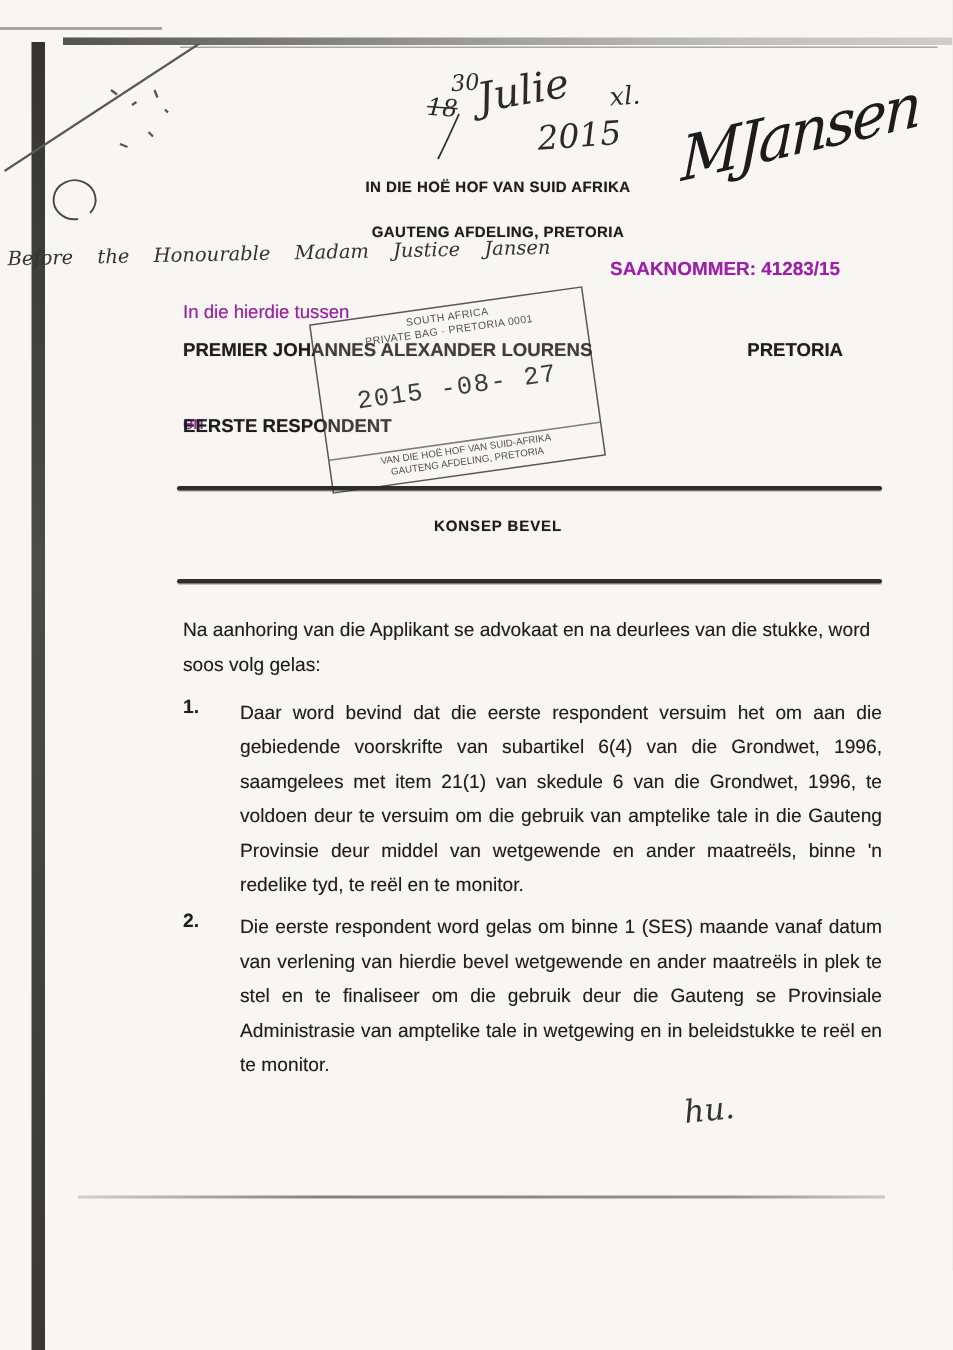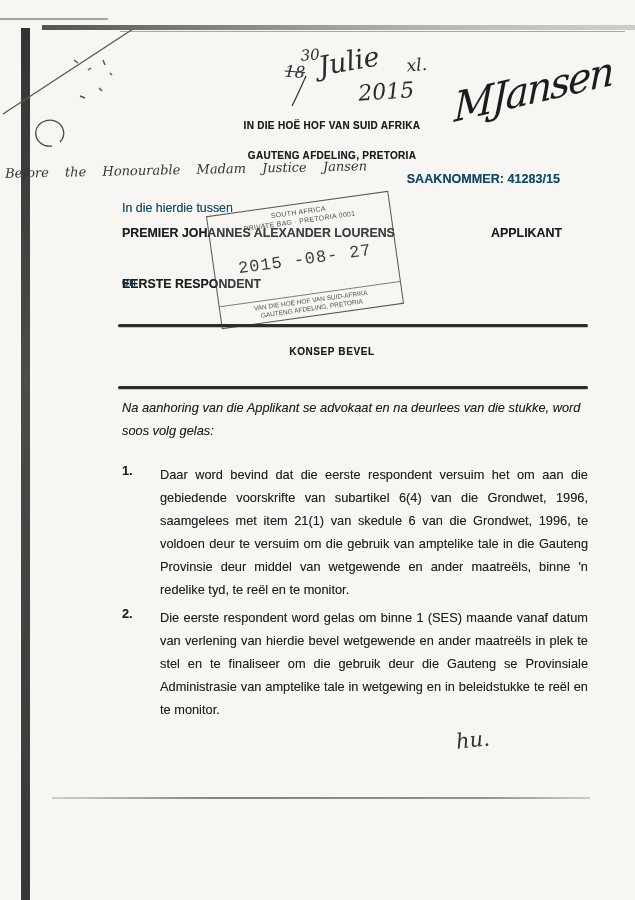--- a/index.html
+++ b/index.html
@@ -21,21 +21,21 @@
     background:linear-gradient(to bottom, rgba(30,30,28,.9), rgba(45,45,42,.85) 40%, rgba(35,35,33,.9));
     filter:blur(.3px);}
   .edge-topleft-line{position:absolute;top:18px;left:0;width:108px;height:2px;background:rgba(110,110,105,.6);}
   .edge-bottom-line{position:absolute;top:797px;left:52px;width:538px;height:2px;
     background:linear-gradient(to right, rgba(120,120,112,.3), rgba(70,70,64,.65) 30%, rgba(80,80,74,.6) 80%, rgba(120,120,112,.35));}
   .artifact-svg{position:absolute;top:0;left:0;width:635px;height:900px;pointer-events:none;}
   
   .b{font-weight:bold;}
   .doc-heading{position:absolute;left:122px;width:420px;text-align:center;font-weight:bold;
     font-size:10px;letter-spacing:.3px;color:#1d1d1d;text-shadow:0 0 .6px rgba(30,30,30,.55);}
-  .txt{position:absolute;font-size:12.4px;color:#0c4a6e;text-shadow:0 0 .5px rgba(30,30,30,.45);}
+  .txt{position:absolute;font-size:12.4px;color:#a21caf;text-shadow:0 0 .5px rgba(30,30,30,.45);}
   .party-row{position:absolute;left:122px;width:440px;display:flex;justify-content:space-between;
     font-weight:bold;font-size:12.4px;color:#1d1d1d;text-shadow:0 0 .6px rgba(30,30,30,.5);}
   .rule{position:absolute;left:118px;width:470px;height:3px;background:#2c2c2a;border-radius:2px;
     box-shadow:0 1px 0 rgba(44,44,42,.25);}
   .body-block{position:absolute;font-size:12.8px;line-height:23px;color:#1e1e1e;
     text-shadow:0 0 .5px rgba(30,30,30,.4);}
   .para-num{position:absolute;left:122px;font-size:12.8px;font-weight:bold;color:#1e1e1e;
     text-shadow:0 0 .5px rgba(30,30,30,.4);}
   .just{text-align:justify;}
   
@@ -100,21 +100,21 @@
     <span>Justice</span>
     <span>Jansen</span>
   </div>
 
   <div class="txt b" style="top:172px;right:75px;font-size:12.6px;">SAAKNOMMER: 41283/15</div>
 
   <div class="txt" style="top:201px;left:122px;">In die hierdie tussen</div>
 
   <div class="party-row" style="top:226px;">
     <span>PREMIER JOHANNES ALEXANDER LOURENS</span>
-    <span>APPLIKANT</span>
+    <span>PRETORIA</span>
   </div>
   <div class="txt" style="top:252px;left:122px;margin-top:23px;">en</div>
   <div class="party-row" style="top:277px;">
     <span>EERSTE RESPONDENT</span>
   </div>
 
   <div class="stamp">
     <div class="s-small">
       <div>SOUTH AFRICA</div>
       <div>PRIVATE BAG · PRETORIA 0001</div>
@@ -123,21 +123,21 @@
     <div class="s-bottom">
       <div>VAN DIE HOË HOF VAN SUID-AFRIKA</div>
       <div>GAUTENG AFDELING, PRETORIA</div>
     </div>
   </div>
 
   <div class="rule" style="top:324px;"></div>
   <div class="doc-heading" style="top:346px;letter-spacing:.6px;">KONSEP BEVEL</div>
   <div class="rule" style="top:386px;"></div>
 
-  <div class="body-block" style="top:396px;left:122px;width:466px;font-style:italic;">Na aanhoring van die Applikant se advokaat en na deurlees van die stukke, word soos volg gelas:</div>
+  <div class="body-block" style="top:408px;left:122px;width:466px;">Na aanhoring van die Applikant se advokaat en na deurlees van die stukke, word soos volg gelas:</div>
 
   <div class="para-num" style="top:463px;">1.</div>
   <div class="body-block just" style="top:463px;left:160px;width:428px;">Daar word bevind dat die eerste respondent versuim het om aan die gebiedende voorskrifte van subartikel 6(4) van die Grondwet, 1996, saamgelees met item 21(1) van skedule 6 van die Grondwet, 1996, te voldoen deur te versuim om die gebruik van amptelike tale in die Gauteng Provinsie deur middel van wetgewende en ander maatreëls, binne 'n redelike tyd, te reël en te monitor.</div>
 
   <div class="para-num" style="top:606px;">2.</div>
   <div class="body-block just" style="top:606px;left:160px;width:428px;">Die eerste respondent word gelas om binne 1 (SES) maande vanaf datum van verlening van hierdie bevel wetgewende en ander maatreëls in plek te stel en te finaliseer om die gebruik deur die Gauteng se Provinsiale Administrasie van amptelike tale in wetgewing en in beleidstukke te reël en te monitor.</div>
 
   <div class="initials hand">hu.</div>
 
 </div>

